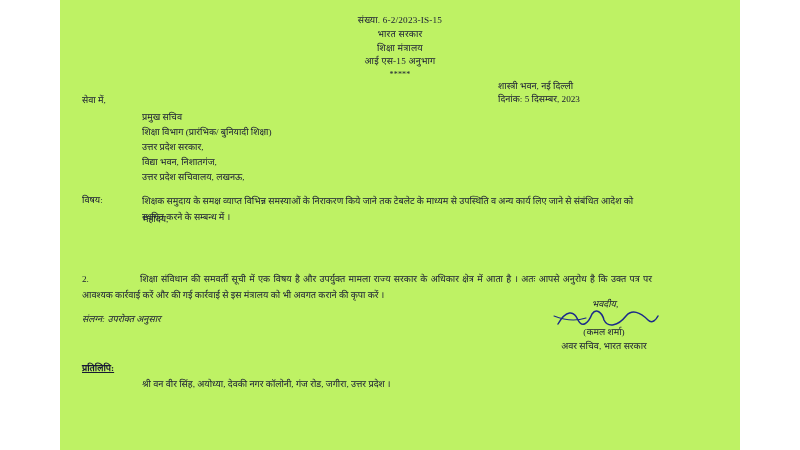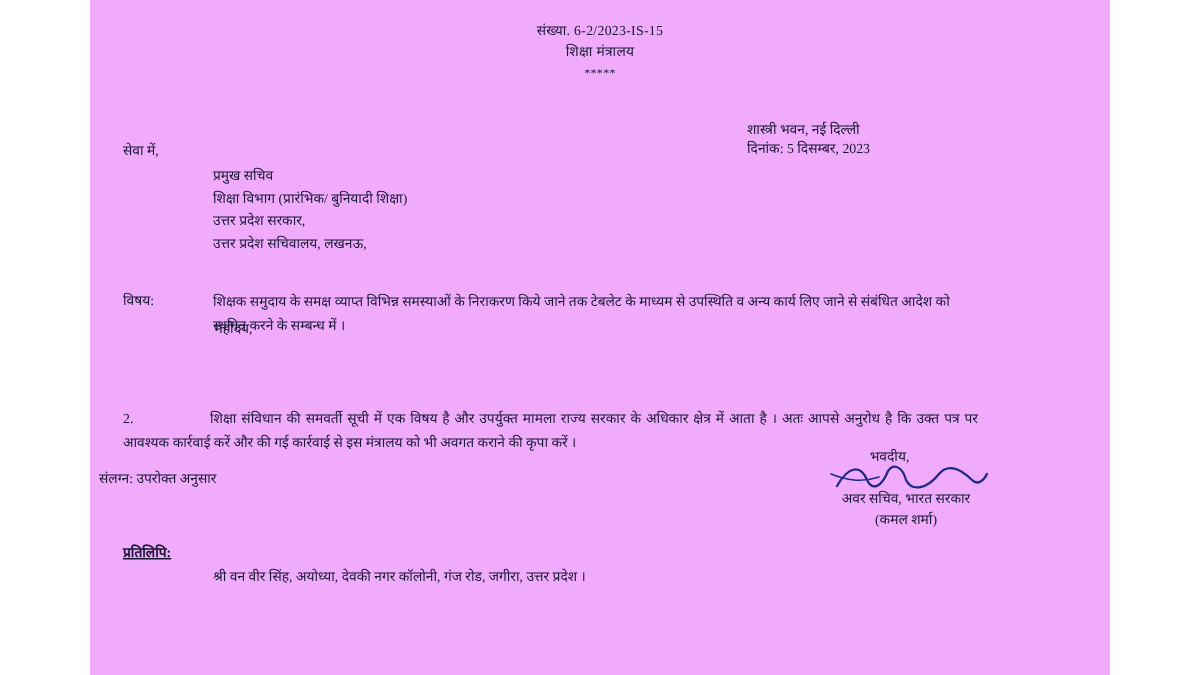--- a/index.html
+++ b/index.html
@@ -19,21 +19,21 @@
     height: 450px;
     background: #ffffff;
   }
   
   .sheet {
     position: absolute;
     left: 60px;
     top: 0px;
     width: 680px;
     height: 450px;
-    background: #f0abfc;
+    background: #bef264;
   }
   .doc {
     position: absolute;
     left: 0;
     top: 0;
     width: 680px;
     height: 450px;
     color: #181a33;
     font-family: "Liberation Serif", serif;
     font-size: 9.2px;
@@ -103,44 +103,46 @@
     width: 570px;
     line-height: 1.72;
     text-align: justify;
   }
   .p1 { left: 22px; top: 243px; text-indent: 58px; }
   .p2 { left: 22px; top: 272px; }
   .p2 .idx { display: inline-block; width: 58px; }
   
   .closing {
     position: absolute;
-    right: 62px;
+    right: 50px;
     top: 298px;
     text-align: center;
     width: 170px;
+    font-style: italic;
   }
   .sign-name {
     position: absolute;
     right: 46px;
     top: 326px;
     text-align: center;
     width: 180px;
     line-height: 1.5;
   }
   .sign-scribble {
     position: absolute;
     right: 78px;
     top: 306px;
     width: 110px;
     height: 24px;
   }
   .encl {
     position: absolute;
-    left: 6px;
+    left: 22px;
     top: 313px;
+    font-style: italic;
   }
   .phone {
     position: absolute;
     right: 46px;
     top: 352px;
     width: 180px;
     text-align: center;
   }
   
   .cc-label {
@@ -159,34 +161,37 @@
 </style>
 </head>
 <body>
 
 <div class="page">
   <div class="sheet">
     <div class="doc">
 
       <div class="hdr">
         <div class="num">संख्या. 6-2/2023-IS-15</div>
+        <div>भारत सरकार</div>
         <div>शिक्षा मंत्रालय</div>
+        <div>आई एस-15 अनुभाग</div>
         <div class="stars">*****</div>
       </div>
 
       <div class="right-block">
         <div class="line">शास्त्री भवन, नई दिल्ली</div>
         <div class="line">दिनांक:  5  दिसम्बर, 2023</div>
       </div>
 
       <div class="to-label">सेवा में,</div>
       <div class="to-block">
         <div>प्रमुख सचिव</div>
         <div>शिक्षा विभाग (प्रारंभिक/ बुनियादी शिक्षा)</div>
         <div>उत्तर प्रदेश सरकार,</div>
+        <div>विद्या भवन, निशातगंज,</div>
         <div>उत्तर प्रदेश सचिवालय, लखनऊ,</div>
       </div>
 
       <div class="subj-label">विषय:</div>
       <div class="subj-body">शिक्षक समुदाय के समक्ष व्याप्त विभिन्न समस्याओं के निराकरण किये जाने तक टेबलेट के माध्यम से उपस्थिति व अन्य कार्य लिए जाने से संबंधित आदेश को स्थगित करने के सम्बन्ध में ।</div>
 
       <div class="salutation">महोदय,</div>
 
 
       <div class="para p2">
@@ -194,22 +199,22 @@
       </div>
 
       <div class="closing">भवदीय,</div>
 
       <svg class="sign-scribble" viewBox="0 0 110 24">
         <path d="M6 18 C14 4, 22 4, 26 14 C30 22, 36 18, 40 8 C44 2, 50 6, 52 14 C56 22, 66 20, 74 10 C80 3, 88 6, 96 14 C100 18, 104 14, 106 10" fill="none" stroke="#1b2a8a" stroke-width="1.5" stroke-linecap="round"></path>
         <path d="M2 10 C12 14, 22 16, 34 12" fill="none" stroke="#1b2a8a" stroke-width="1.1" stroke-linecap="round"></path>
       </svg>
 
       <div class="sign-name">
+        <div>(कमल शर्मा)</div>
         <div>अवर सचिव, भारत सरकार</div>
-        <div>(कमल शर्मा)</div>
       </div>
 
 
       <div class="encl">संलग्न: उपरोक्त अनुसार</div>
 
       <div class="cc-label">प्रतिलिपि:</div>
       <div class="cc-body">श्री वन वीर सिंह, अयोध्या, देवकी नगर कॉलोनी, गंज रोड, जगीरा,  उत्तर प्रदेश ।</div>
 
     </div>
   </div>

